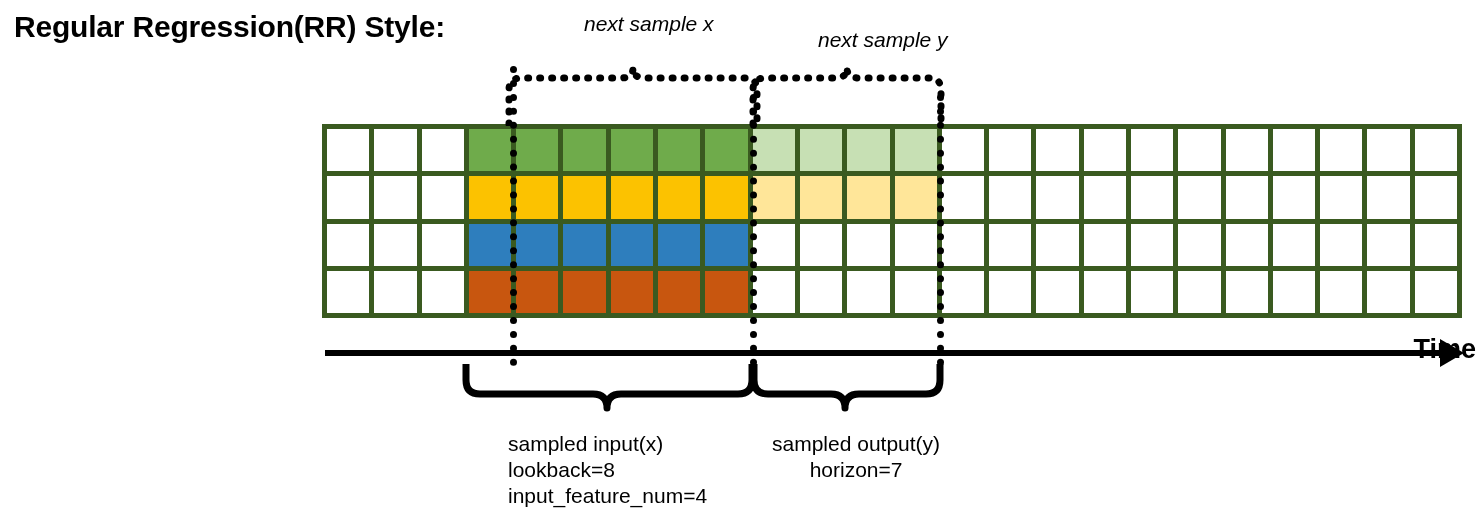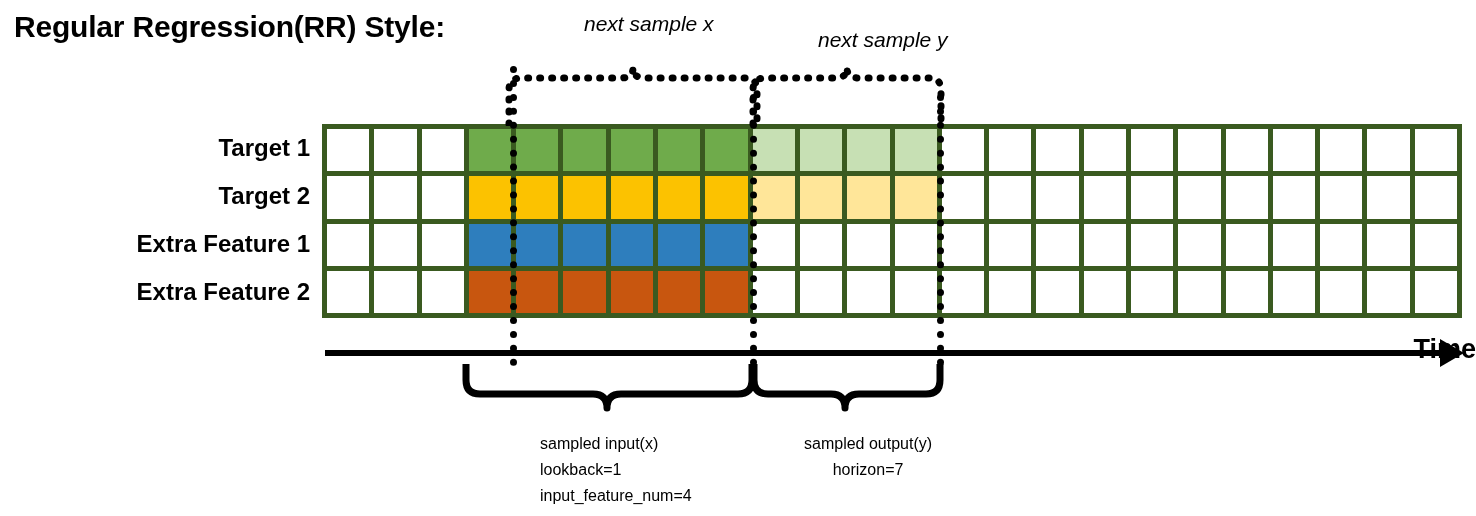--- a/index.html
+++ b/index.html
@@ -37,36 +37,30 @@
 
   
   .vdot{position:absolute;width:0;border-left:7px dotted #000;}
 
   
   .brace{position:absolute;}
 
   
   .anno-top{position:absolute;font-size:21px;font-style:italic;font-weight:400;
             white-space:nowrap;}
-  .bottom-block{position:absolute;font-size:16px;line-height:26px;white-space:nowrap;margin-left:32px;}
+  .bottom-block{position:absolute;font-size:21px;line-height:26px;white-space:nowrap;}
   .bottom-block div{white-space:nowrap;}
 </style>
 </head>
 <body>
 
 <div id="stage">
 
   <div class="title">Regular Regression(RR) Style:</div>
 
-  <div class="rowlabels">
-    <div class="rowlabel" style="top:10px;">Target 1</div>
-    <div class="rowlabel" style="top:58px;">Target 2</div>
-    <div class="rowlabel" style="top:106px;">Extra Feature 1</div>
-    <div class="rowlabel" style="top:154px;">Extra Feature 2</div>
-  </div>
 
   <div class="grid" id="grid">
       <div class="cell"></div>
       <div class="cell"></div>
       <div class="cell"></div>
       <div class="cell c-green"></div>
       <div class="cell c-green"></div>
       <div class="cell c-green"></div>
       <div class="cell c-green"></div>
       <div class="cell c-green"></div>
@@ -180,21 +174,21 @@
 
   <svg class="brace" style="left:461px;top:356px;" width="296" height="58" viewBox="0 0 296 58">
     <path d="M5 0 L5 16 Q5 30 19 30 L132 30 Q146 30 146 44 Q146 30 160 30 L277 30 Q291 30 291 16 L291 0" fill="none" stroke="#000" stroke-width="7" stroke-linecap="round" stroke-linejoin="round"></path>
   </svg>
   <svg class="brace" style="left:749px;top:356px;" width="196" height="58" viewBox="0 0 196 58">
     <path d="M5 0 L5 16 Q5 30 19 30 L82 30 Q96 30 96 44 Q96 30 110 30 L177 30 Q191 30 191 16 L191 0" fill="none" stroke="#000" stroke-width="7" stroke-linecap="round" stroke-linejoin="round"></path>
   </svg>
 
   <div class="bottom-block" style="left:508px;top:423px;">
     <div>sampled input(x)</div>
-    <div>lookback=1</div>
+    <div>lookback=8</div>
     <div>input_feature_num=4</div>
   </div>
   <div class="bottom-block" style="left:772px;top:423px;text-align:center;">
     <div>sampled output(y)</div>
     <div>horizon=7</div>
   </div>
 
 </div>
 
 </body></html>

